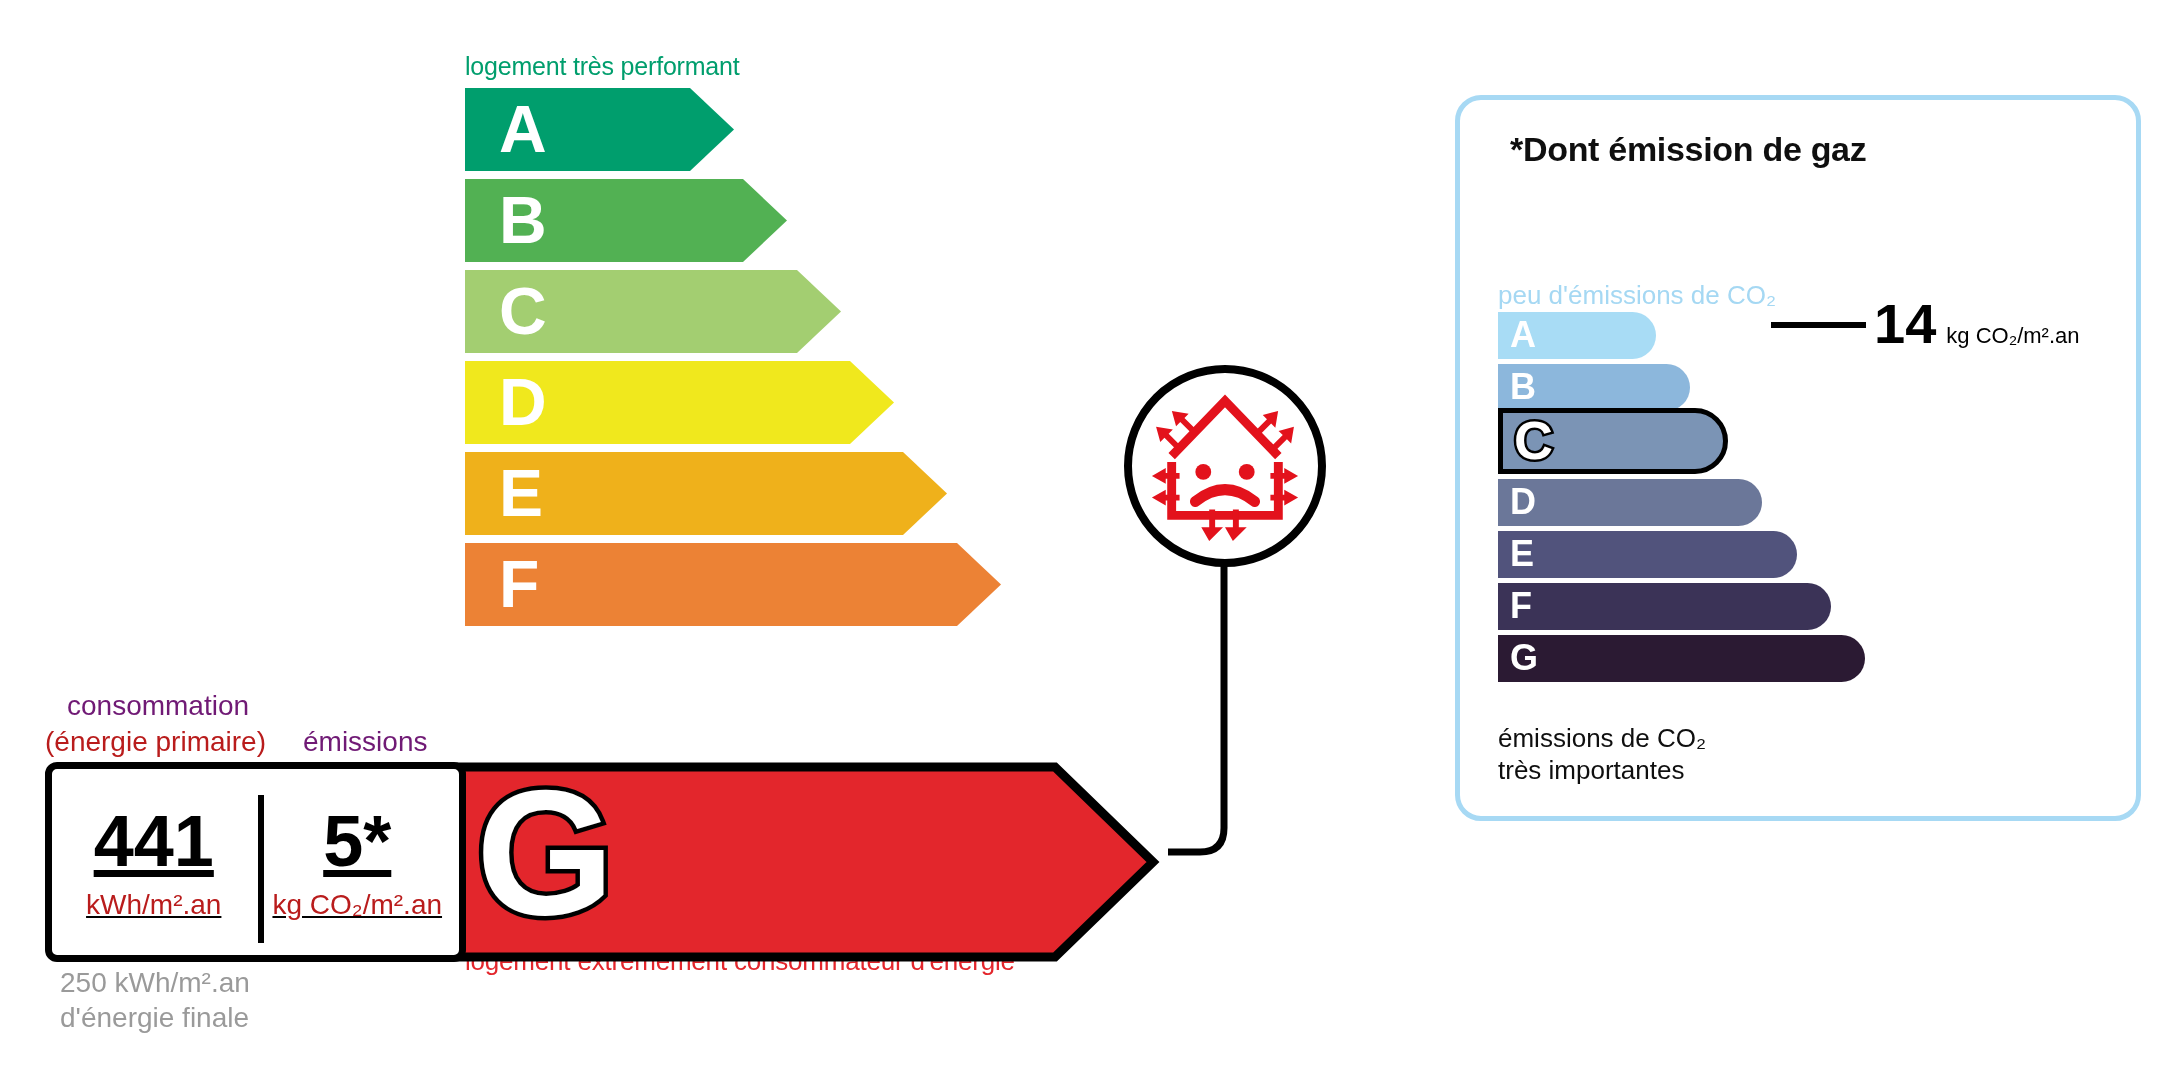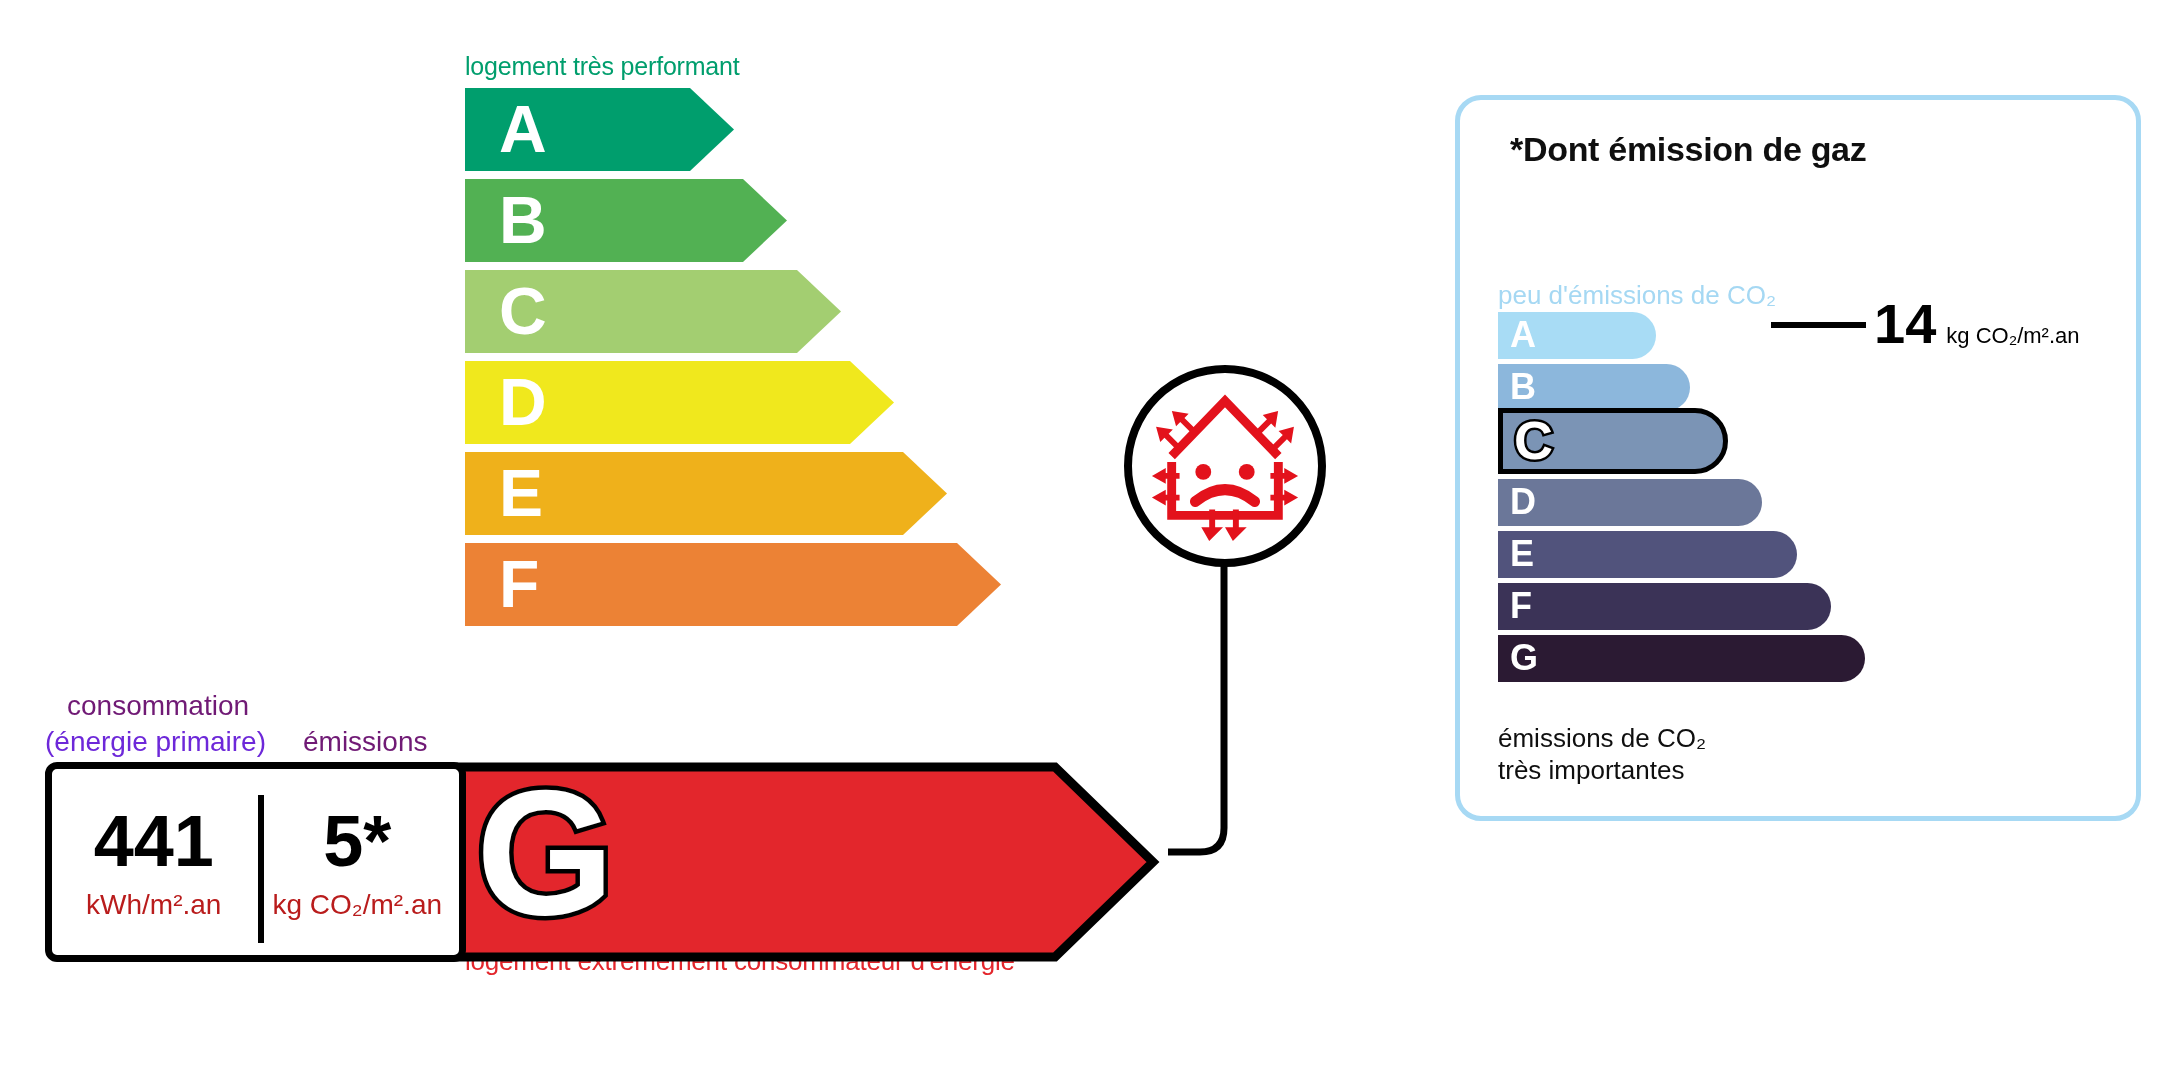--- a/index.html
+++ b/index.html
@@ -20,28 +20,28 @@
   .top-caption{position:absolute;left:465px;top:52px;font-size:25px;color:#009E6D;
                white-space:nowrap;letter-spacing:-0.2px;}
   .bottom-caption{position:absolute;left:465px;top:946px;font-size:26px;color:#E3262C;
                white-space:nowrap;letter-spacing:-0.2px;}
 
   
   #result-row{position:absolute;left:45px;top:762px;width:1120px;height:200px;}
   #value-box{position:absolute;left:0;top:0;width:421px;height:200px;
              border:7px solid #000;border-radius:12px;background:#fff;box-sizing:border-box;z-index:3;}
   .value-cell{position:absolute;top:0;height:100%;display:flex;flex-direction:column;
-              align-items:center;justify-content:center;}
+              align-items:center;justify-content:center;text-decoration:underline;}
   .value-num{font-size:72px;font-weight:bold;line-height:1;color:#000;}
   .value-unit{font-size:28px;line-height:1;color:#b91c1c;margin-top:14px;}
   #value-divider{position:absolute;left:50.5%;top:26px;width:6px;height:148px;background:#000;}
 
   .labels-above{position:absolute;left:45px;top:690px;width:1120px;height:70px;}
   .lbl{position:absolute;font-size:28px;color:#701a75;white-space:nowrap;}
-  .lbl.grey{color:#6d28d9;}
+  .lbl.grey{color:#b91c1c;}
   .sub-note{position:absolute;left:60px;top:965px;font-size:28px;color:#9A9A9A;line-height:1.25;}
 
   
   #badge{position:absolute;left:1124px;top:365px;width:202px;height:202px;z-index:5;}
   #badge-circle{position:absolute;left:0;top:0;width:202px;height:202px;border-radius:50%;
                 border:8px solid #000;background:#fff;box-sizing:border-box;}
   #badge-house{position:absolute;left:22px;top:20px;width:158px;height:162px;}
   #connector{position:absolute;left:1160px;top:560px;width:170px;height:300px;z-index:1;}
 
   
@@ -138,20 +138,24 @@
           <div class="value-unit">kg CO₂/m².an</div>
         </div>
       </div>
       <div style="position:absolute;left:425px;top:50%;transform:translateY(-53%);z-index:4;">
         <svg width="190" height="180" viewBox="0 0 190 180">
           <text id="result-letter" x="6" y="150" font-family="Liberation Sans, sans-serif" font-size="178" font-weight="bold" fill="#fff" stroke="#000" stroke-width="9" paint-order="stroke fill">G</text>
         </svg>
       </div>
     </div>
 
+    <div class="sub-note">
+      <div>250 kWh/m².an</div>
+      <div>d'énergie finale</div>
+    </div>
 
     <svg id="connector" viewBox="0 0 170 300">
       <path d="M 64 0 L 64 268 Q 64 292 40 292 L 8 292" fill="none" stroke="#000" stroke-width="7"></path>
     </svg>
 
     <div id="badge">
       <div id="badge-circle"></div>
       <svg id="badge-house" viewBox="0 0 160 164">
         <g fill="none" stroke="#E3121C" stroke-width="9" stroke-linecap="butt">
 

